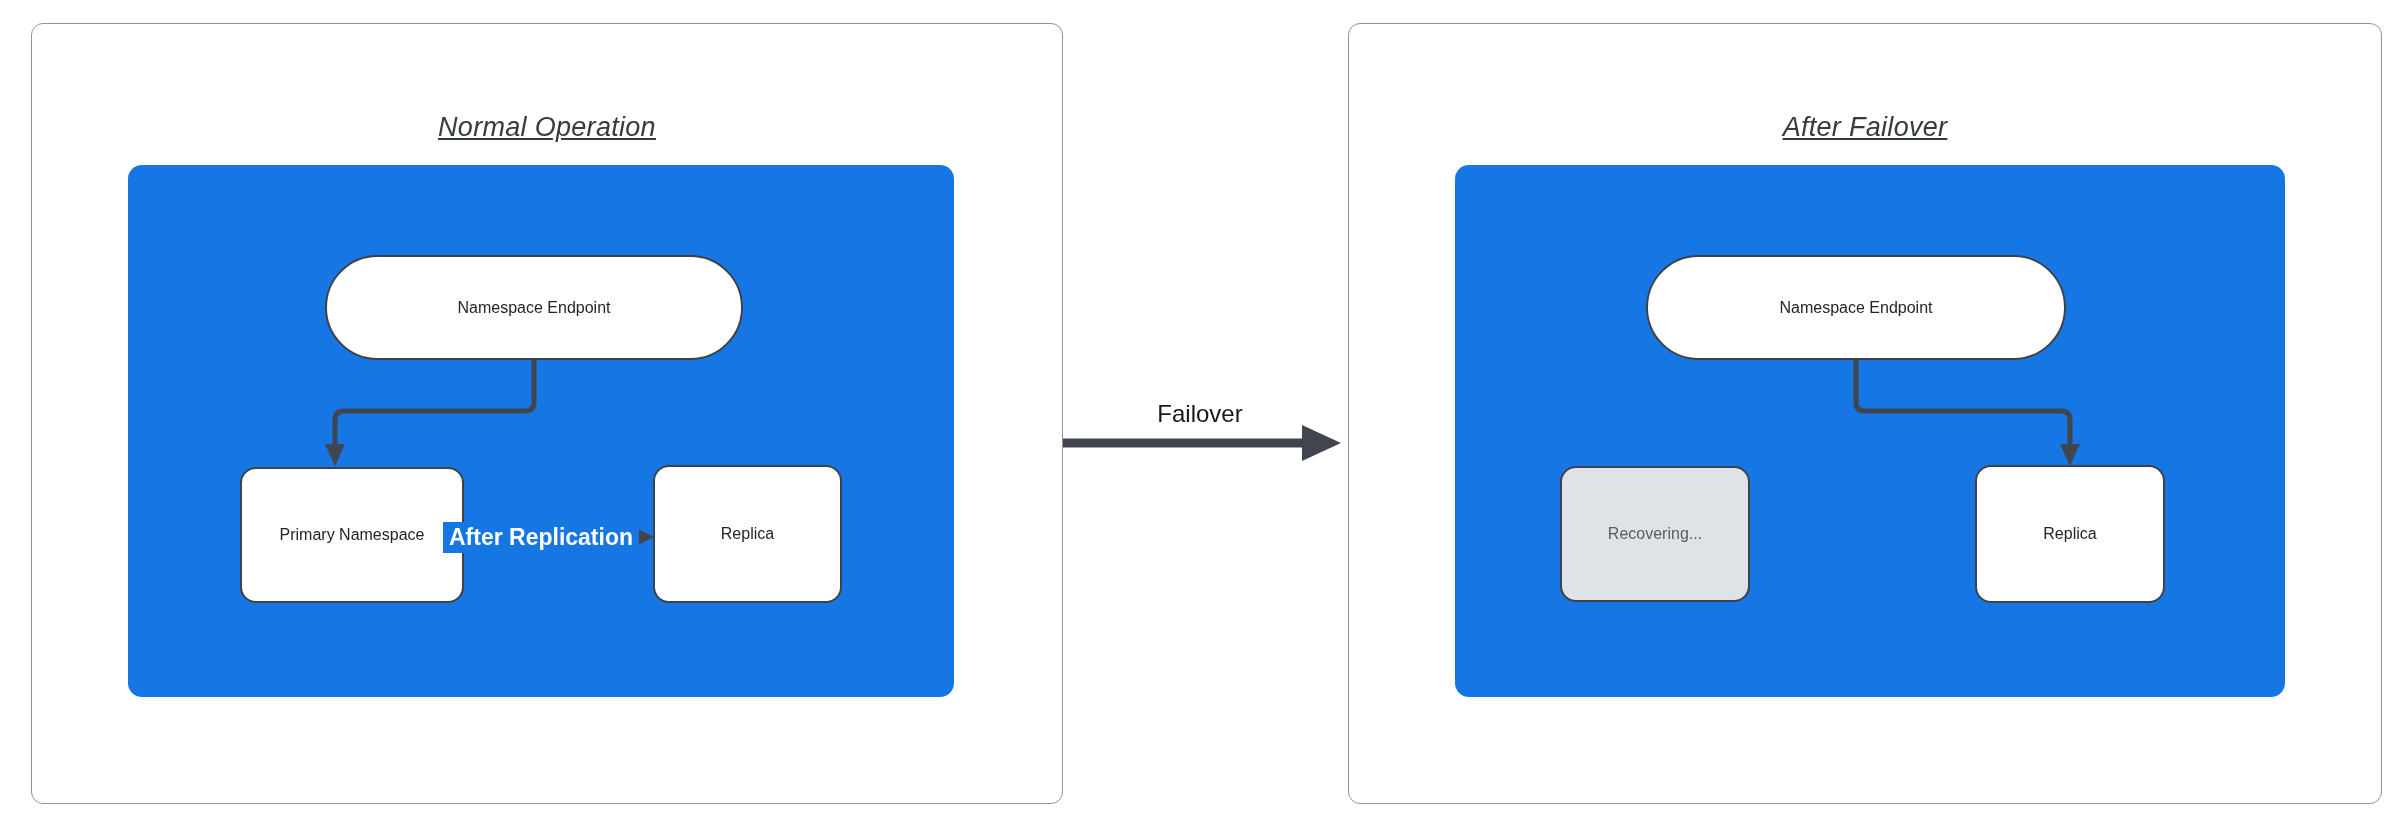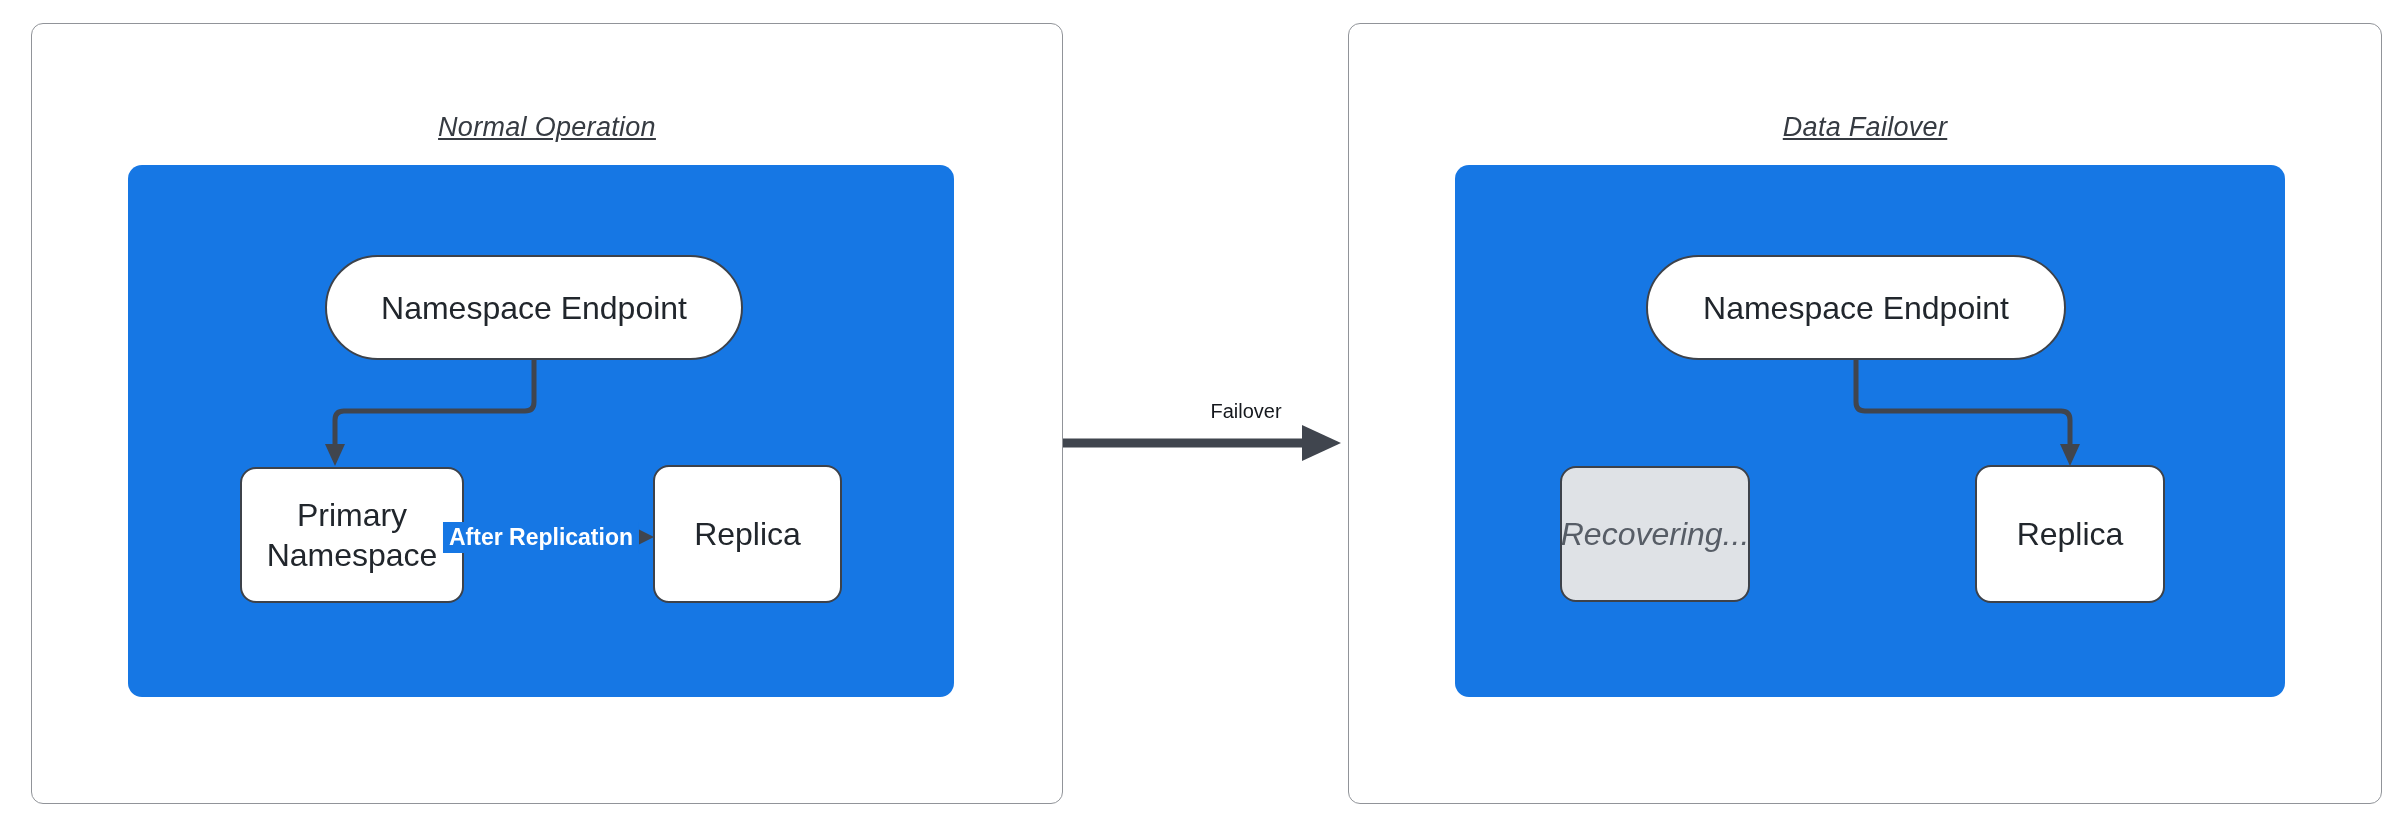--- a/index.html
+++ b/index.html
@@ -20,51 +20,51 @@
   .container-box.cleft{left:128px;top:165px;width:826px;height:532px;}
   .container-box.cright{left:1455px;top:165px;width:830px;height:532px;}
 
   svg.wires{position:absolute;left:0;top:0;width:2407px;height:828px;pointer-events:none;}
   .wire{fill:none;stroke:var(--connector);stroke-width:5;stroke-linecap:butt;}
   .wire-thick{fill:none;stroke:var(--connector);stroke-width:9;}
   .head{fill:var(--connector);stroke:none;}
 
   .node{position:absolute;display:flex;align-items:center;justify-content:center;
         text-align:center;background:var(--node-fill);box-sizing:border-box;
-        color:var(--node-text);font-size:32px;line-height:1.25;}
+        color:var(--node-text);font-size:16px;line-height:1.25;}
   .pill{border:2.5px solid var(--node-border);border-radius:53px;}
   .pill.pleft{left:325px;top:255px;width:418px;height:105px;}
   .pill.pright{left:1646px;top:255px;width:420px;height:105px;}
 
   .rect{border:2px solid var(--node-border);border-radius:16px;padding:0 18px;}
   .rect.primary{left:240px;top:467px;width:224px;height:136px;}
   .rect.replica-l{left:653px;top:465px;width:189px;height:138px;}
   .rect.recovering{left:1560px;top:466px;width:190px;height:136px;
-                   background:var(--recovering-fill);font-style:italic;
+                   background:var(--recovering-fill);
                    color:var(--muted-text);}
   .rect.replica-r{left:1975px;top:465px;width:190px;height:138px;}
 
   .edge-label{position:absolute;left:541px;top:522px;transform:translateX(-50%);
               font-size:23px;font-weight:700;color:#ffffff;
               background:var(--container-blue);padding:2px 6px;white-space:nowrap;}
   .failover-label{position:absolute;left:1200px;top:400px;transform:translateX(-50%);
-                  font-size:20px;color:var(--label-text);white-space:nowrap;margin-left:46px;}
+                  font-size:24px;color:var(--label-text);white-space:nowrap;}
 </style>
 </head>
 <body>
 
 <div class="canvas">
 
   <div class="panel left">
     <div class="panel-title">Normal Operation</div>
   </div>
   <div class="container-box cleft"></div>
 
   <div class="panel right">
-    <div class="panel-title">Data Failover</div>
+    <div class="panel-title">After Failover</div>
   </div>
   <div class="container-box cright"></div>
 
   <svg class="wires" viewBox="0 0 2407 828">
 
     <path class="wire" d="M 534 360 L 534 402 Q 534 411 525 411 L 344 411 Q 335 411 335 420 L 335 447"></path>
     <polygon class="head" points="325,444 345,444 335,466"></polygon>
 
     <line class="wire" x1="430" y1="537" x2="636" y2="537"></line>
     <polygon class="head" points="634,527 634,547 654,537"></polygon>

